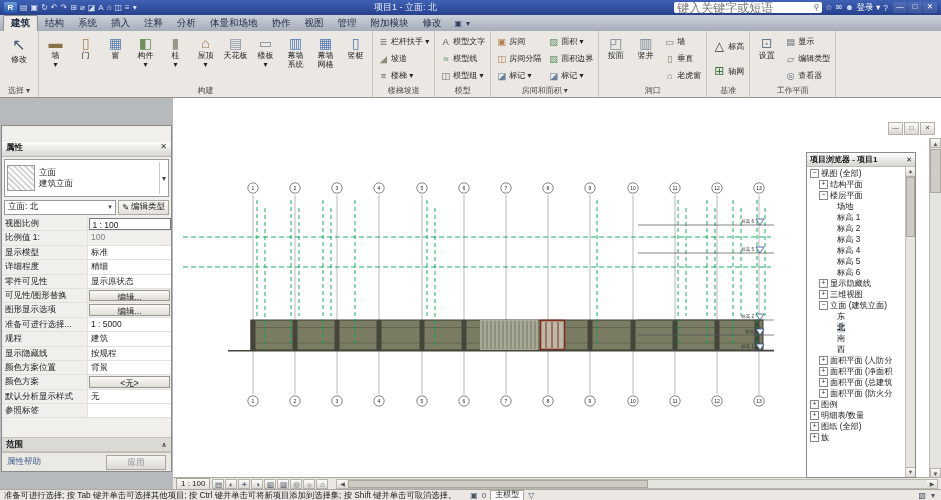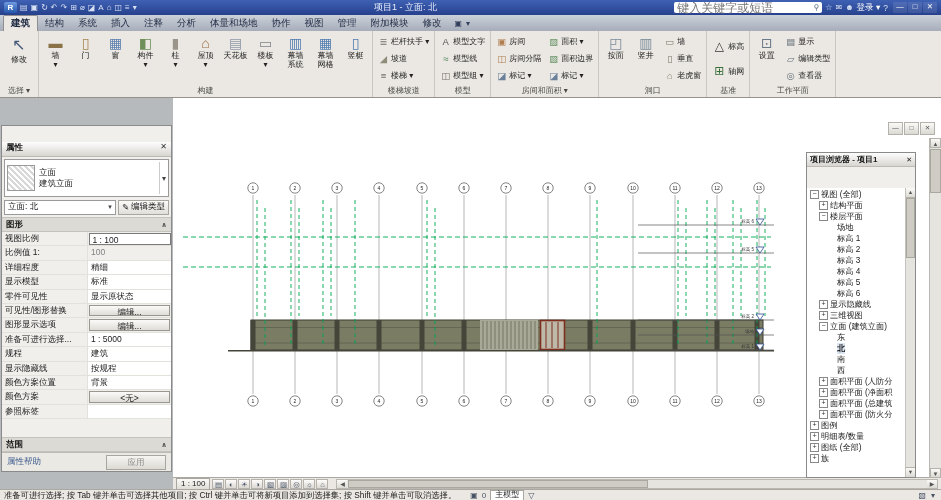--- a/index.html
+++ b/index.html
@@ -92,21 +92,21 @@
 .vscroll .arr{height:10px;text-align:center;font-size:6px;line-height:10px;color:#555;background:linear-gradient(#fbfaf8,#dcd9d3);border:1px solid #b5b2ac;box-sizing:border-box;}
 .vscroll .arr.dn{position:absolute;bottom:0;left:0;right:0;}
 .vscroll .thumb{position:absolute;top:11px;left:0;right:0;height:44px;background:#cfccc5;border:1px solid #aaa79f;box-sizing:border-box;}
 
 
 .browser{position:absolute;left:806px;top:152px;width:110px;height:326px;background:#f0efec;
   border:1px solid #8a8a8a;display:flex;flex-direction:column;z-index:7;box-sizing:border-box;}
 .browser-header{height:13px;background:linear-gradient(#fdfdfd,#d8d6d1);display:flex;align-items:center;
   padding:0 3px;border-bottom:1px solid #bdbab4;font-size:8px;font-weight:bold;white-space:nowrap;}
 .browser-header .x{margin-left:auto;font-size:7px;}
-.btree{flex:1;background:#fff;position:relative;overflow:hidden;padding-top:1px;margin-top:21px;}
+.btree{flex:1;background:#fff;position:relative;overflow:hidden;padding-top:1px;}
 .trow{height:11px;display:flex;align-items:center;font-size:8.2px;white-space:nowrap;overflow:hidden;}
 .trow.selected .tlabel{font-weight:bold;background:#dce6f2;}
 .expander{width:7px;height:7px;border:1px solid #888;background:#fff;font-size:7px;line-height:5px;
   text-align:center;margin-right:2px;flex:none;color:#333;}
 .bscroll{position:absolute;right:0;top:0;bottom:0;width:9px;background:#e6e4df;border-left:1px solid #c5c2bc;}
 .bscroll .arr{height:9px;text-align:center;font-size:5.5px;line-height:9px;color:#555;background:linear-gradient(#fbfaf8,#dcd9d3);border-bottom:1px solid #b5b2ac;}
 .bscroll .arr.dn{position:absolute;bottom:0;left:0;right:0;border-top:1px solid #b5b2ac;border-bottom:none;}
 .bscroll .thumb{position:absolute;top:10px;left:0;right:0;height:60px;background:#cfccc5;border:1px solid #aaa79f;box-sizing:border-box;}
 
 
@@ -412,42 +412,38 @@
   <div class="inst-row">
     <div class="inst-combo">
       <span>立面: 北</span>
       <span class="arr">▾</span>
     </div>
     <div class="edit-type">
       <span>✎</span>
       <span>编辑类型</span>
     </div>
   </div>
-  <div class="sec-row">
-    <span>图形</span>
-    <span class="chev">∧</span>
-  </div>
   <div class="pgrid">
       <div class="prow">
         <div class="plabel">视图比例</div>
         <div class="pval input">1 : 100</div>
       </div>
       <div class="prow">
         <div class="plabel">比例值    1:</div>
         <div class="pval disabled">100</div>
       </div>
       <div class="prow">
+        <div class="plabel">显示模型</div>
+        <div class="pval value">标准</div>
+      </div>
+      <div class="prow">
         <div class="plabel">详细程度</div>
         <div class="pval value">精细</div>
       </div>
       <div class="prow">
-        <div class="plabel">显示模型</div>
-        <div class="pval value">标准</div>
-      </div>
-      <div class="prow">
         <div class="plabel">零件可见性</div>
         <div class="pval value">显示原状态</div>
       </div>
       <div class="prow">
         <div class="plabel">可见性/图形替换</div>
         <div class="pval button">编辑...</div>
       </div>
       <div class="prow">
         <div class="plabel">图形显示选项</div>
         <div class="pval button">编辑...</div>
@@ -464,20 +460,24 @@
         <div class="plabel">显示隐藏线</div>
         <div class="pval value">按规程</div>
       </div>
       <div class="prow">
         <div class="plabel">颜色方案位置</div>
         <div class="pval value">背景</div>
       </div>
       <div class="prow">
         <div class="plabel">颜色方案</div>
         <div class="pval button">&lt;无&gt;</div>
+      </div>
+      <div class="prow">
+        <div class="plabel">默认分析显示样式</div>
+        <div class="pval value">无</div>
       </div>
       <div class="prow">
         <div class="plabel">参照标签</div>
         <div class="pval value"></div>
       </div>
     </div>
   <div class="sec-row">
     <span>范围</span>
     <span class="chev">∧</span>
   </div>

